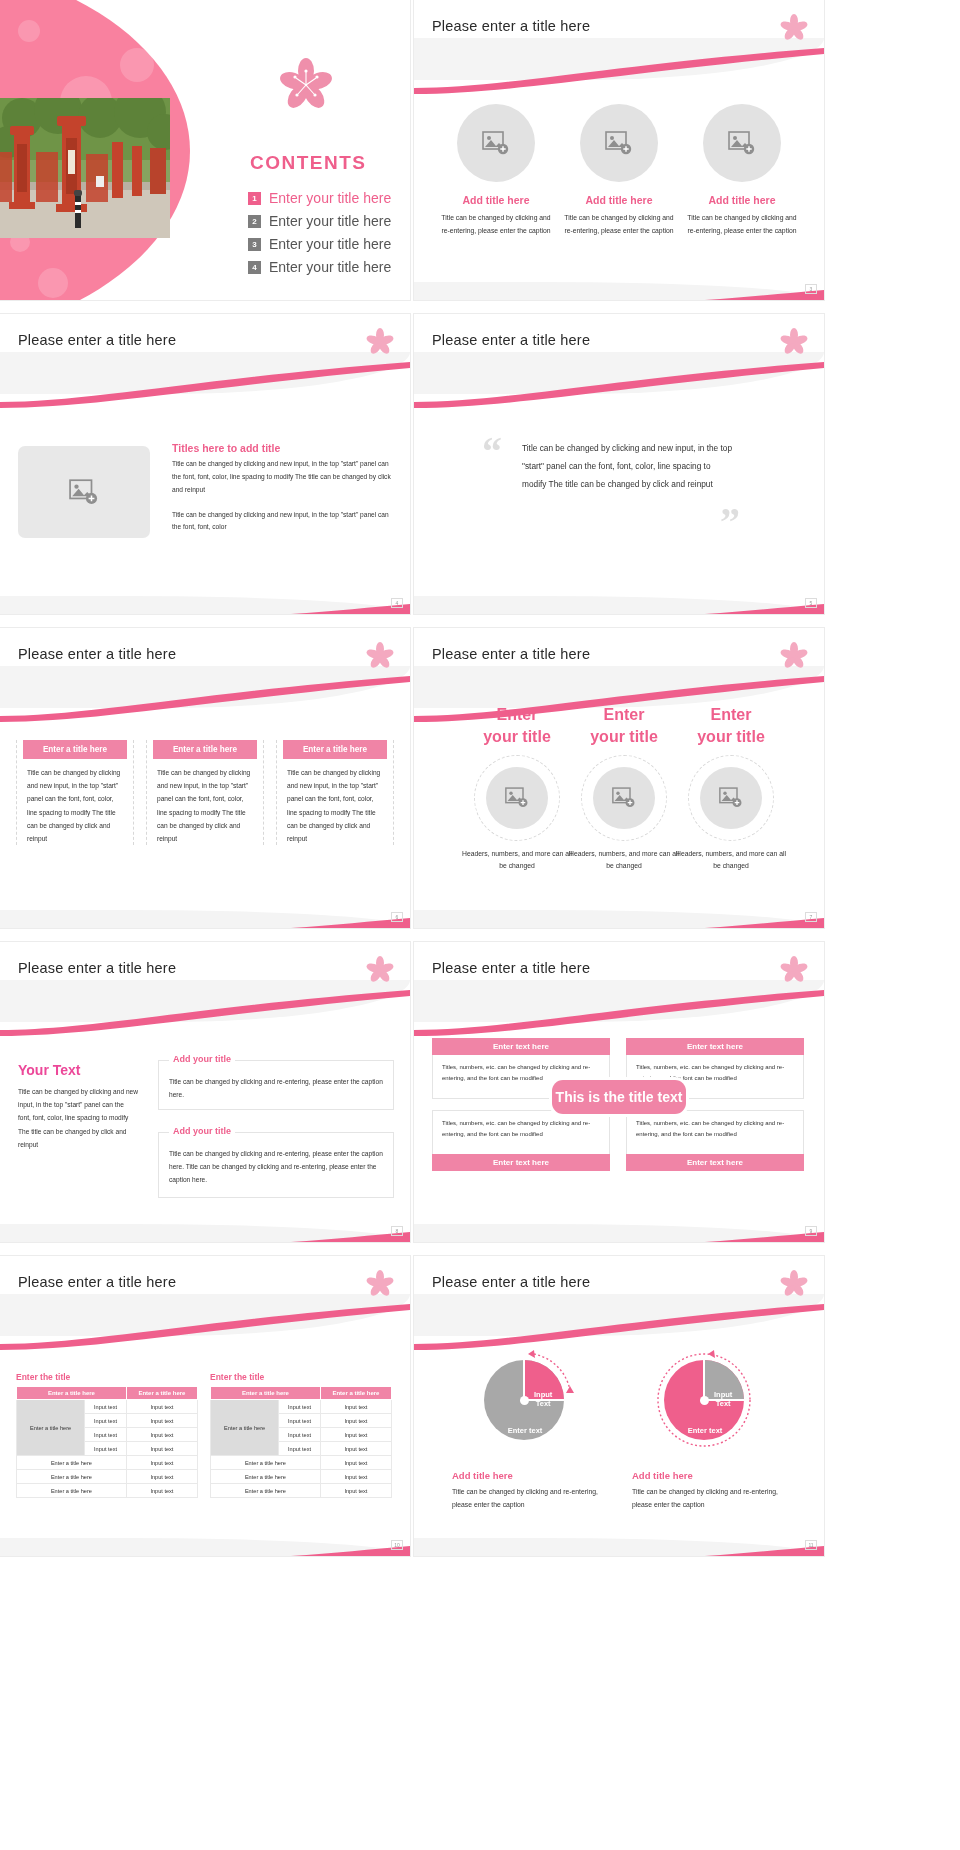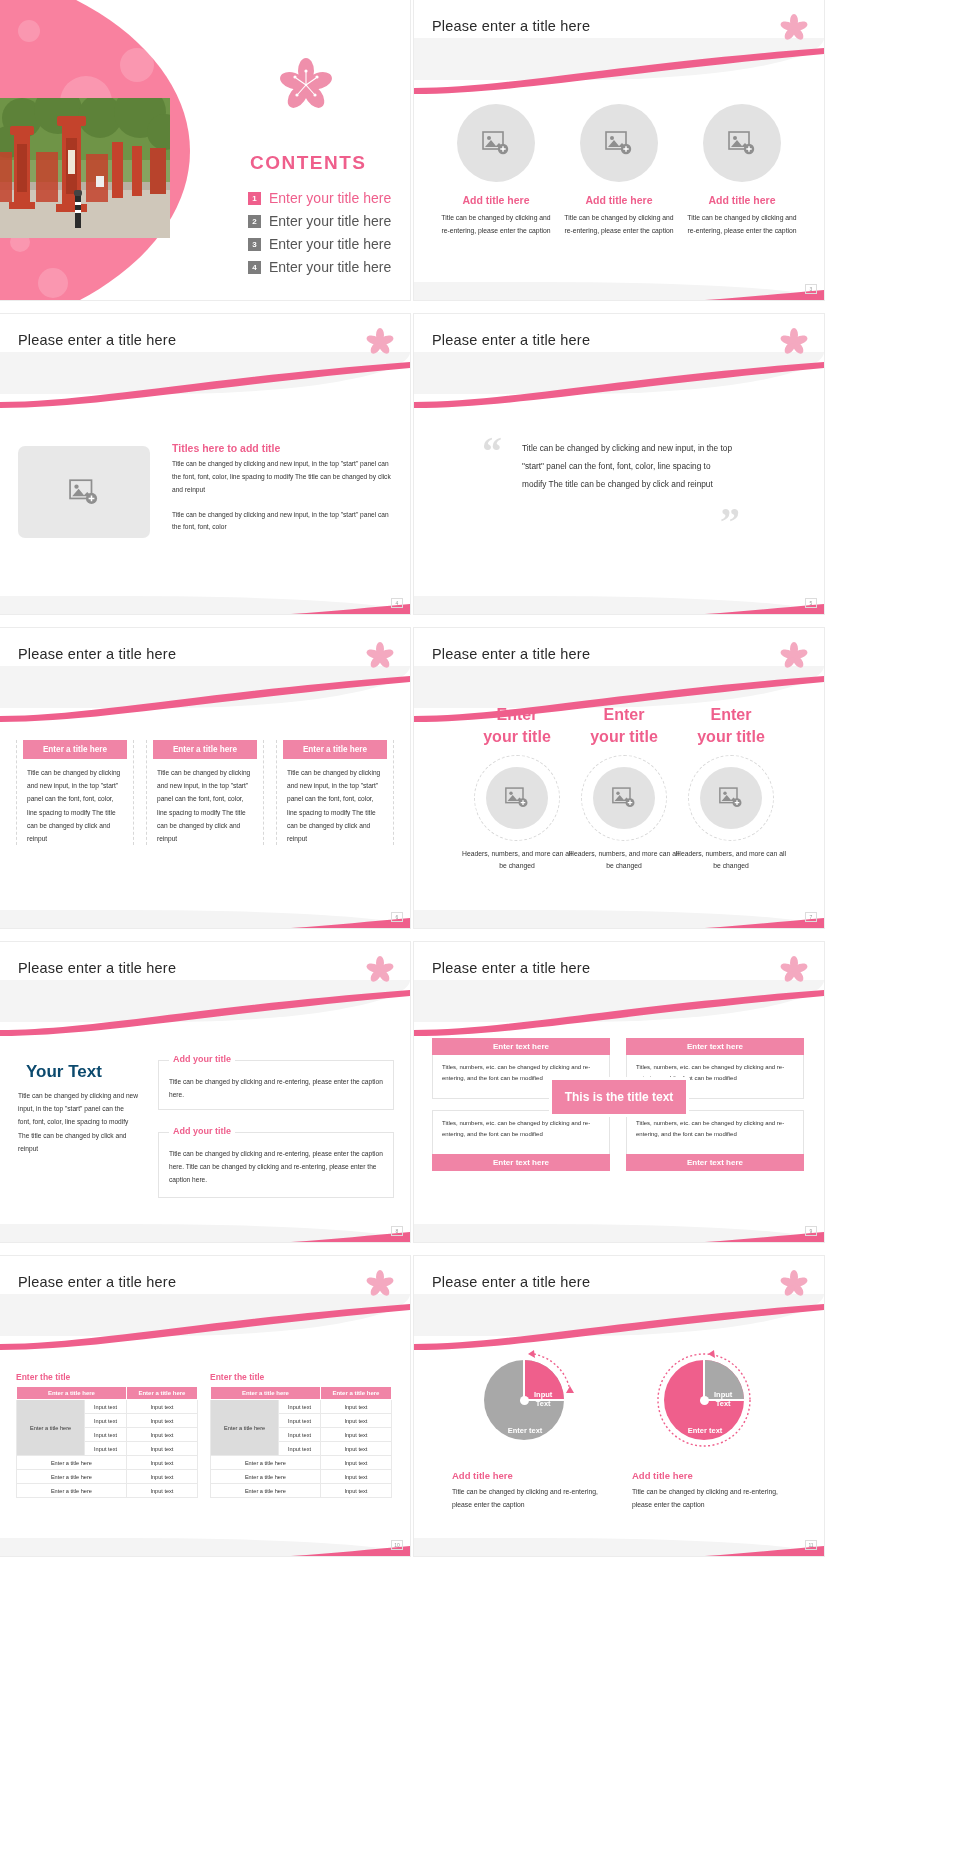--- a/index.html
+++ b/index.html
@@ -129,21 +129,21 @@
   .s7 .ttl{ font-size:16px; font-weight:bold; color:#ef5f8c; line-height:1.4; }
   .s7 .ring{
     width:86px;height:86px;border-radius:50%; border:1px dashed #d9d9d9;
     margin:6px auto 0; display:flex;align-items:center;justify-content:center;
   }
   .s7 .ring .ph-circle{ width:62px;height:62px; }
   .s7 .cap{ margin-top:7px; font-size:6.8px; color:#333; line-height:1.85; }
 
   
   .s8 .yt{ position:absolute; left:18px; top:120px; width:120px; }
-  .s8 .yt h2{ font-size:17px; color:#0c4a6e; font-weight:bold;margin-left:8px; }
+  .s8 .yt h2{ font-size:14px; color:#ec4899; font-weight:bold; }
   .s8 .yt p{ margin-top:7px; font-size:6.6px; color:#333; line-height:2.0; }
   .s8 .box{
     position:absolute; left:158px; width:236px;
     border:1px solid #e4e4e4; padding:9px 10px 10px;
   }
   .s8 .box h4{
     font-size:9px; color:#ef5f8c; font-weight:bold;
     position:absolute; top:-7px; left:10px; background:#fff; padding:0 4px;
   }
   .s8 .box p{ font-size:6.6px; color:#333; line-height:1.95; margin-top:6px; }
@@ -157,23 +157,24 @@
   .s9 .body{
     border:1px solid #e4e4e4; border-top:none; font-size:6px; color:#333;
     line-height:1.9; padding:7px 9px; height:44px;
   }
   .s9 .bodyTop{
     border:1px solid #e4e4e4; border-bottom:none; font-size:6px; color:#333;
     line-height:1.9; padding:7px 9px; height:44px;
   }
   .s9 .center-title{
     position:absolute; left:138px; top:138px; width:134px; height:34px;
-    background:#f084a6; color:#fff; font-size:12px; font-weight:bold;
+    background:#f084a6; color:#fff; font-size:14px; font-weight:bold;
     display:flex;align-items:center;justify-content:center;
     box-shadow:0 0 0 3px #fff;
+    border-radius:11px;
   }
 
   
   .s10 .tbl-wrap{ position:absolute; top:116px; width:150px; }
   .s10 .tl{ font-size:8.5px; color:#ef5f8c; font-weight:bold; margin-bottom:4px; }
   .s10 table{ border-collapse:collapse; width:182px; }
   .s10 th{
     background:#f084a6; color:#fff; font-size:6px; font-weight:bold;
     padding:3px 0; border:1px solid #fff; text-align:center;
   }

